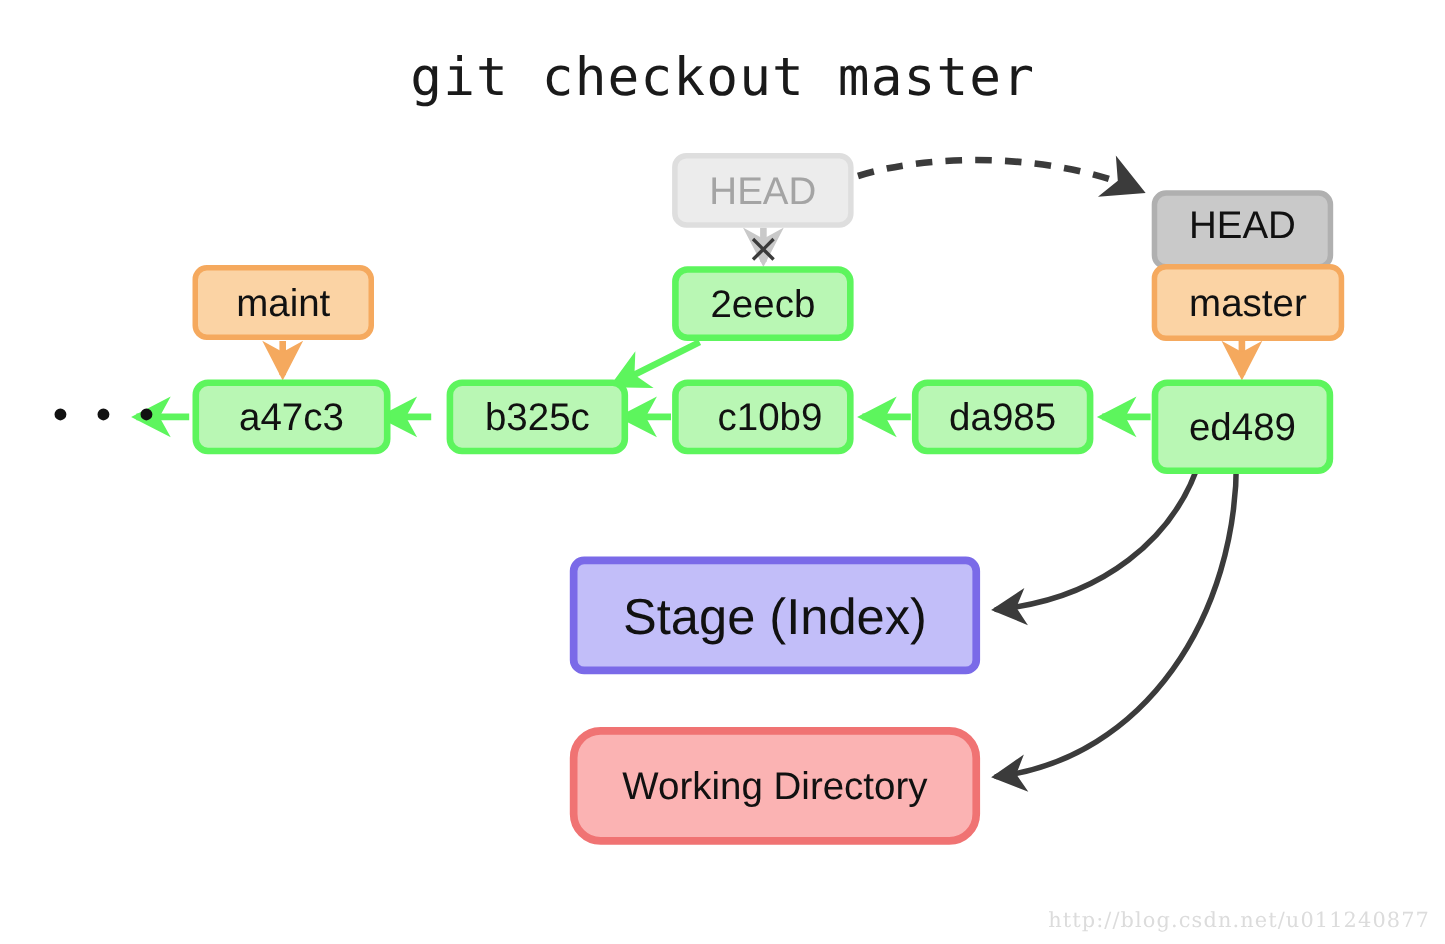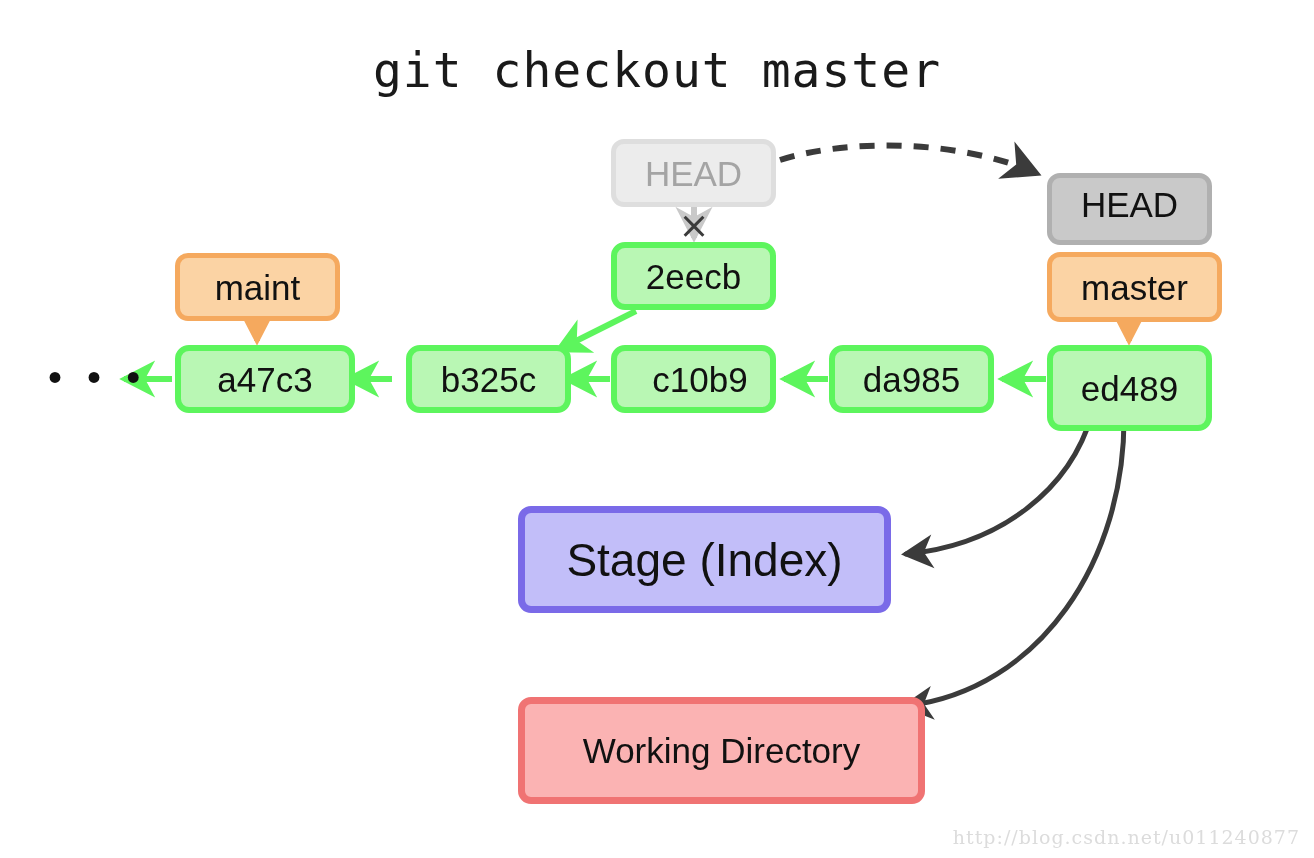--- a/index.html
+++ b/index.html
@@ -45,21 +45,20 @@
     font-size: 35px;
     border-radius: 14px;
   }
   .ref-orange {
     background: #fbd3a4;
     border-color: #f5a95e;
     border-width: 5px;
     color: #111111;
     font-size: 35px;
     border-radius: 13px;
-    margin-top: 12px;
   }
   .ref-gray {
     background: #c9c9c9;
     border-color: #b0b0b0;
     border-width: 5px;
     color: #111111;
     font-size: 35px;
     border-radius: 13px;
   }
   .ref-gray-faded {
@@ -186,16 +185,16 @@
   <div class="node ref-gray-faded" style="left:611px; top:139px; width:165px; height:68px;">HEAD</div>
 
   <div id="xmark">×</div>
 
   <div class="node ref-gray" style="left:1047px; top:173px; width:165px; height:72px;">
     <span style="position:relative; top:-5px;">HEAD</span>
   </div>
   <div class="node ref-orange" style="left:1047px; top:240px; width:175px; height:70px;">master</div>
 
   <div class="node area-stage" style="left:518px; top:506px; width:373px; height:107px;">Stage (Index)</div>
-  <div class="node area-workdir" style="left:518px; top:697px; width:407px; height:107px;">Working Directory</div>
+  <div class="node area-workdir" style="left:518px; top:661px; width:373px; height:107px;border-radius:28px;">Working Directory</div>
 
   <div id="watermark">http://blog.csdn.net/u011240877</div>
 </div>
 
 </body></html>

